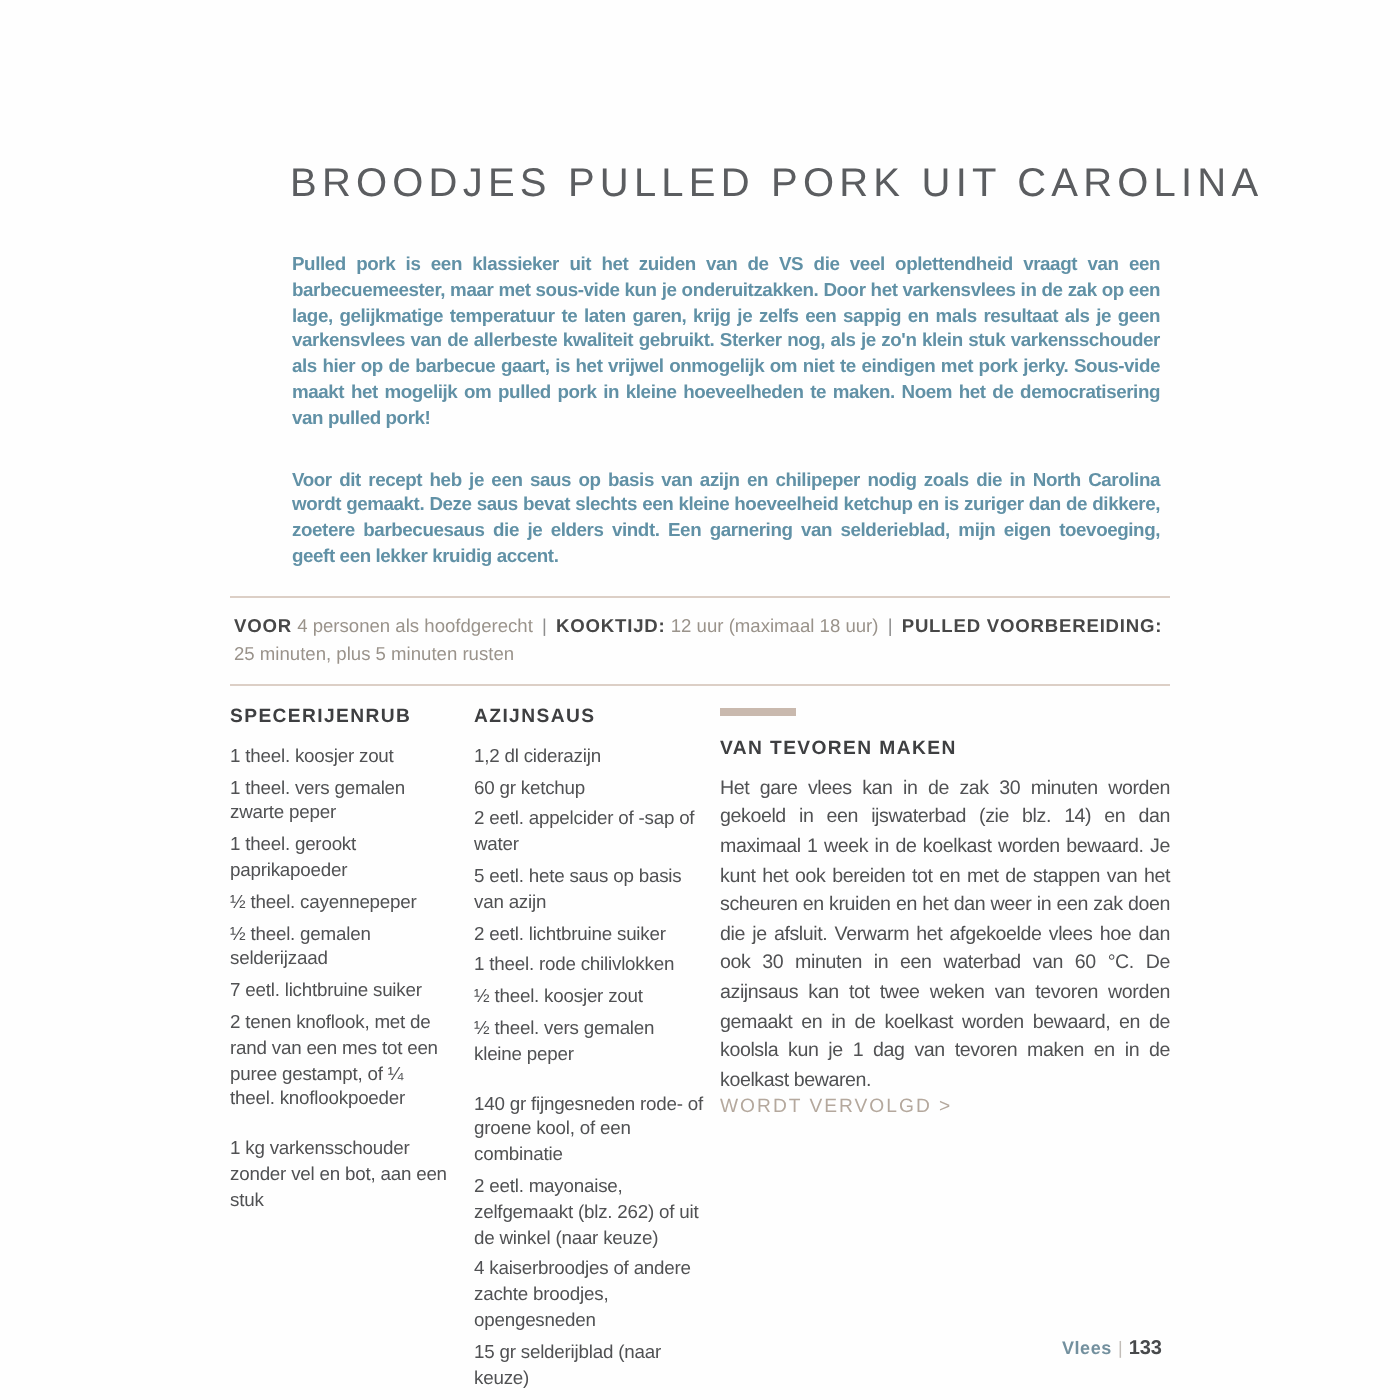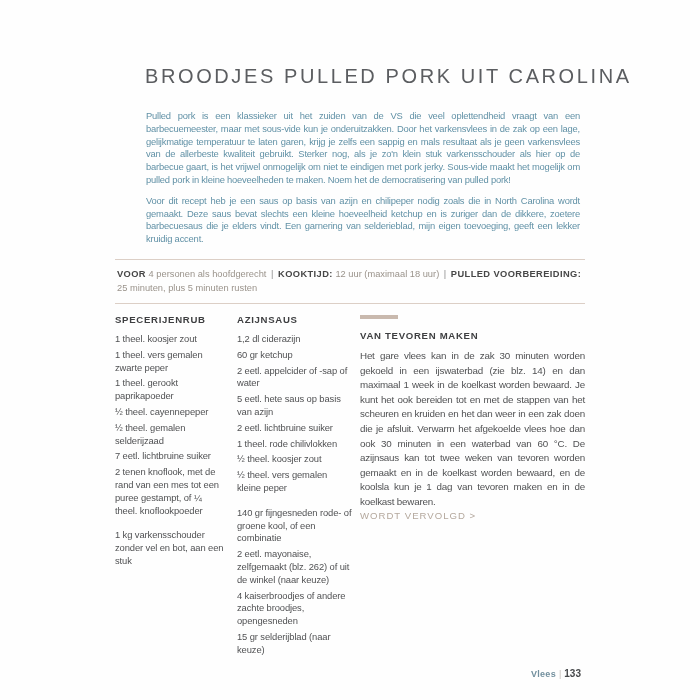--- a/index.html
+++ b/index.html
@@ -3,34 +3,34 @@
 <meta charset="utf-8">
 <style>
   * { margin:0; padding:0; box-sizing:border-box; }
   html,body { background:#ffffff; }
   body { font-family:"Liberation Sans", sans-serif; }
   .page {
     position:relative; width:700px; height:700px;
     background:#fefefe; overflow:hidden;
   }
   .content {
-    position:absolute; left:115px; top:64px; width:470px;
+    position:absolute; left:115px; top:80px; width:470px;
   }
   .recipe-title {
     margin-left:30px;
     font-size:20px; font-weight:400; letter-spacing:2.6px;
     color:#5b5d60; line-height:24px; white-space:nowrap;
   }
   .intro {
     margin:22px 4px 0 31px; width:434px;
     color:#6191a6; font-size:9.4px; line-height:12.8px;
-    font-weight:normal; letter-spacing:-0.2px;
+    font-weight:bold; letter-spacing:-0.2px;
     text-align:justify;
   }
-  .intro p + p { margin-top:8px; }
+  .intro p + p { margin-top:18px; }
   .rule {
     height:1px; background:#dccfc6; border:0; width:470px;
   }
   .rule-top { margin-top:13px; }
   .meta {
     padding:7px 0 8px 2px;
     font-size:9.3px; line-height:14px; color:#9a938b;
   }
   .meta .lbl { color:#474747; font-weight:bold; letter-spacing:0.4px; }
   .meta .sep { color:#8d8d8d; padding:0 2px; }

